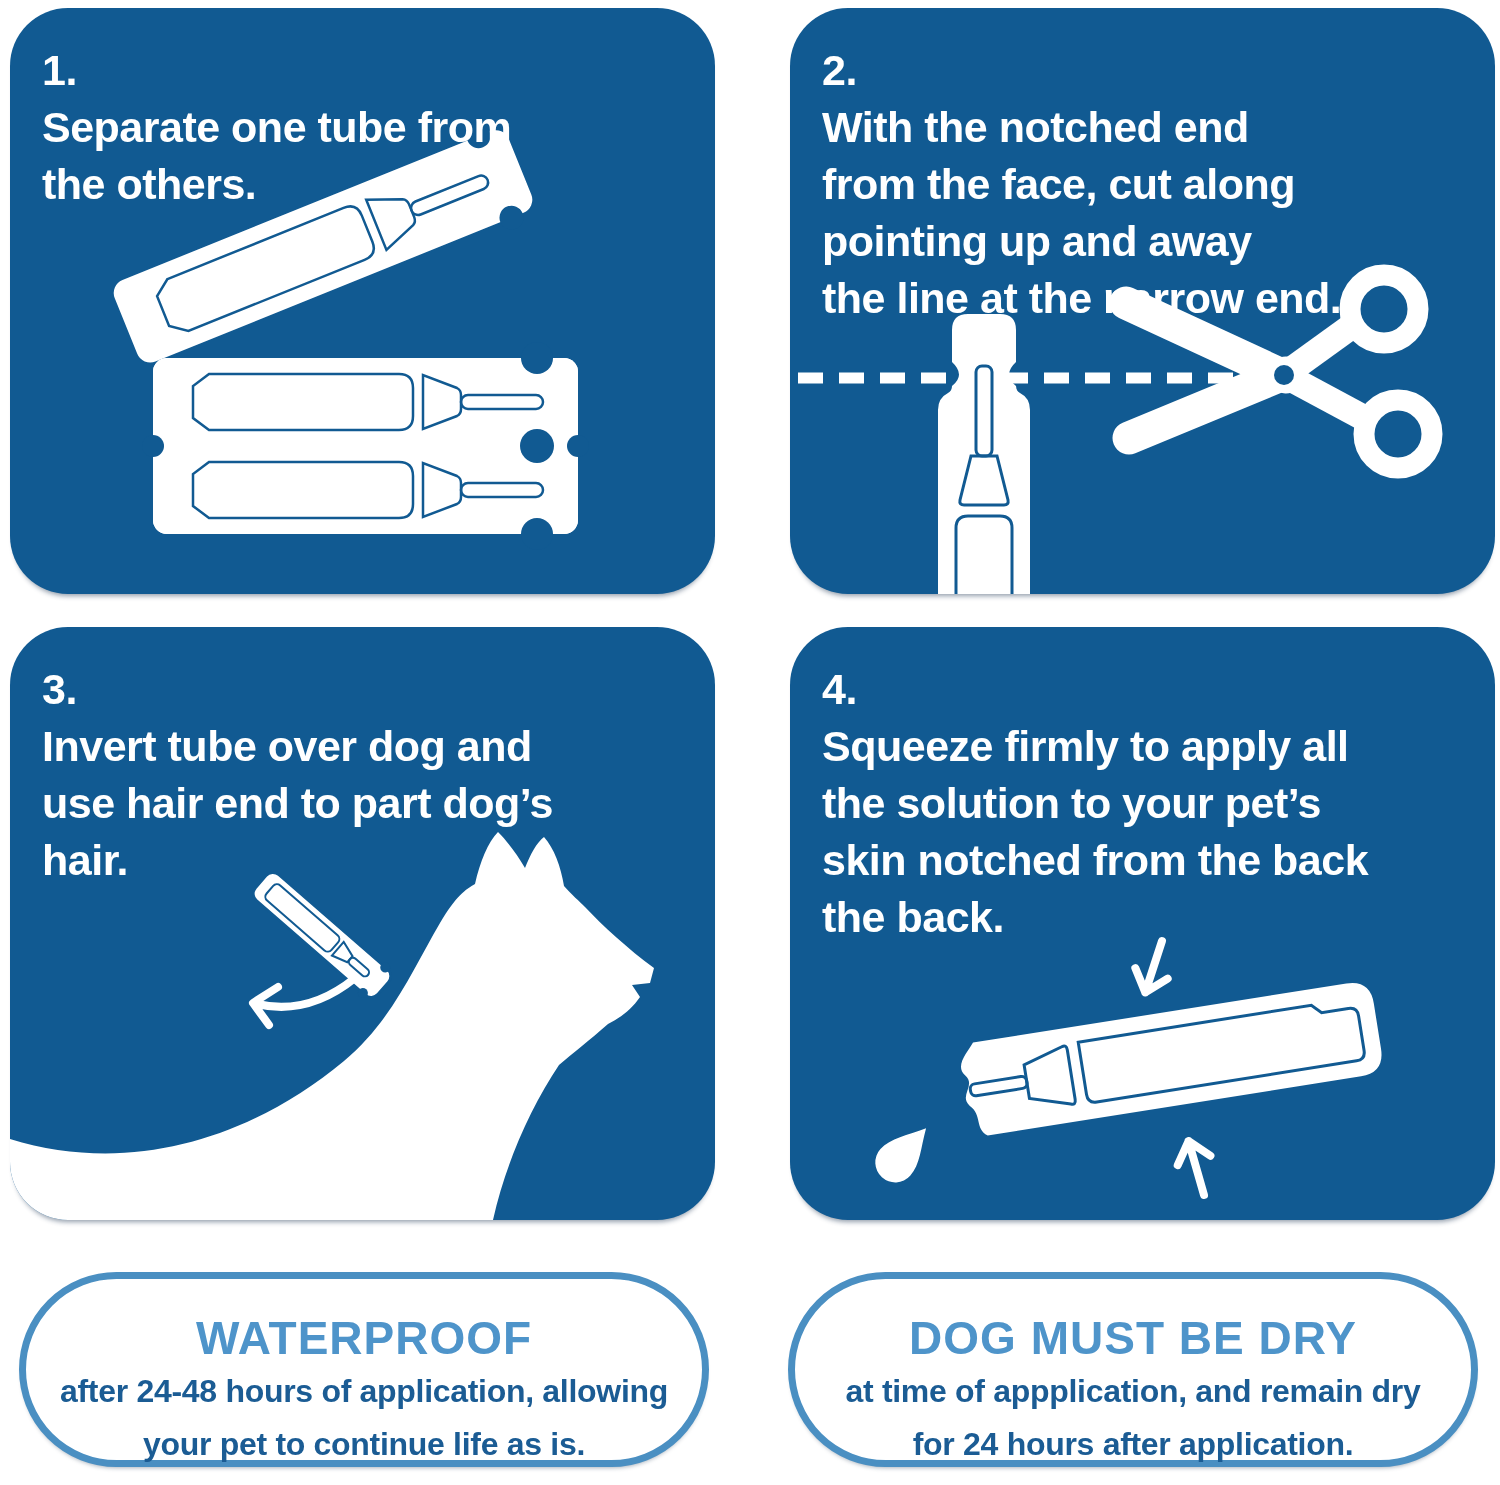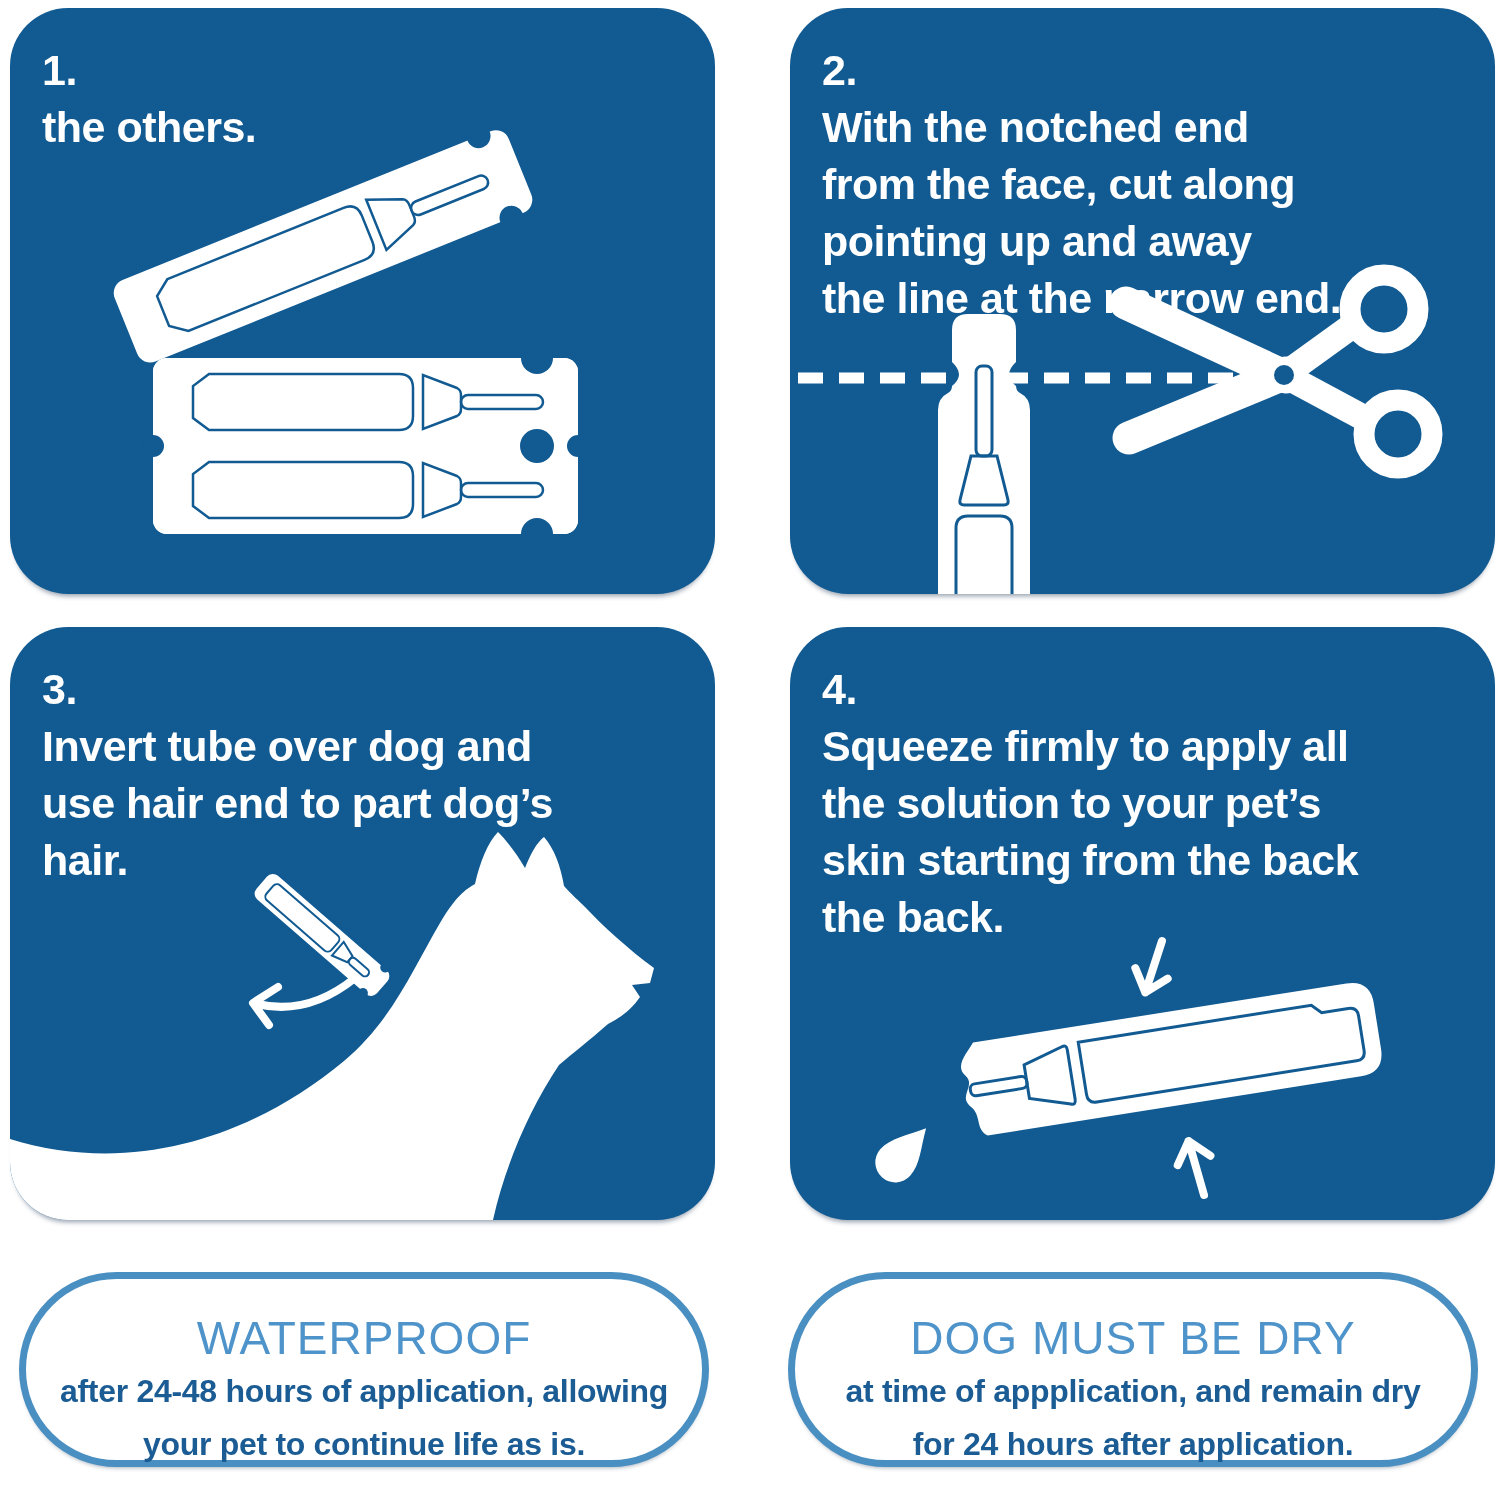--- a/index.html
+++ b/index.html
@@ -19,21 +19,21 @@
   .step-line{display:block;}
   .ln{fill:none;stroke:#115A92;stroke-width:2.5;}
   .ln2{fill:none;stroke:#115A92;stroke-width:2;}
   .ln3{fill:none;stroke:#115A92;stroke-width:3;}
   .arr{fill:none;stroke:#ffffff;stroke-width:8;stroke-linecap:round;stroke-linejoin:round;}
   .badge{position:absolute;top:1272px;width:690px;height:195px;box-sizing:border-box;
          border:7px solid #4A8FC2;border-radius:98px;background:#fff;text-align:center;
          box-shadow:0 4px 4px -3px rgba(15,40,70,.35);}
   #badge-waterproof{left:19px;}
   #badge-dry{left:788px;}
-  .badge-title{margin-top:32px;font-weight:normal;font-size:46px;line-height:54px;
+  .badge-title{margin-top:32px;font-weight:bold;font-size:46px;line-height:54px;
                letter-spacing:1px;color:#4E94CA;}
   .badge-line{font-size:32px;line-height:53px;font-weight:600;color:#1B5C94;letter-spacing:-0.3px;}
 </style>
 </head>
 <body>
 
 <div class="page">
 
   <section class="panel" id="panel-1">
     <svg class="art" viewBox="0 0 705 586" aria-hidden="true">
@@ -59,20 +59,21 @@
         <circle cx="143" cy="438" r="11" fill="#115A92"></circle>
         <circle cx="568" cy="438" r="11" fill="#115A92"></circle>
         <circle cx="527" cy="438" r="17" fill="#115A92"></circle>
         <circle cx="527" cy="350" r="16" fill="#115A92"></circle>
         <circle cx="527" cy="526" r="16" fill="#115A92"></circle>
       </g>
     </svg>
     <div class="step-title">
       <span class="step-num">1.</span>
       <span class="step-lines">
+        <span class="step-line">Separate one tube from</span>
         <span class="step-line">the others.</span>
       </span>
     </div>
   </section>
 
   <section class="panel" id="panel-2">
     <svg class="art" viewBox="0 0 705 586" aria-hidden="true">
 
       <line x1="8" y1="370" x2="445" y2="370" stroke="#ffffff" stroke-width="11" stroke-dasharray="25 16"></line>
 
@@ -164,21 +165,21 @@
       </g>
       <g transform="translate(414,568) rotate(-16)">
         <path class="arr" d="M0 0 L0 -56 M-17 -36 L0 -56 L17 -36"></path>
       </g>
     </svg>
     <div class="step-title">
       <span class="step-num">4.</span>
       <span class="step-lines">
         <span class="step-line">Squeeze firmly to apply all</span>
         <span class="step-line">the solution to your pet’s</span>
-        <span class="step-line">skin starting from the back</span>
+        <span class="step-line">skin notched from the back</span>
         <span class="step-line">the back.</span>
       </span>
     </div>
   </section>
 
   <div class="badge" id="badge-waterproof">
     <div class="badge-title">WATERPROOF</div>
     <div class="badge-line">after 24-48 hours of application, allowing</div>
     <div class="badge-line">your pet to continue life as is.</div>
   </div>

